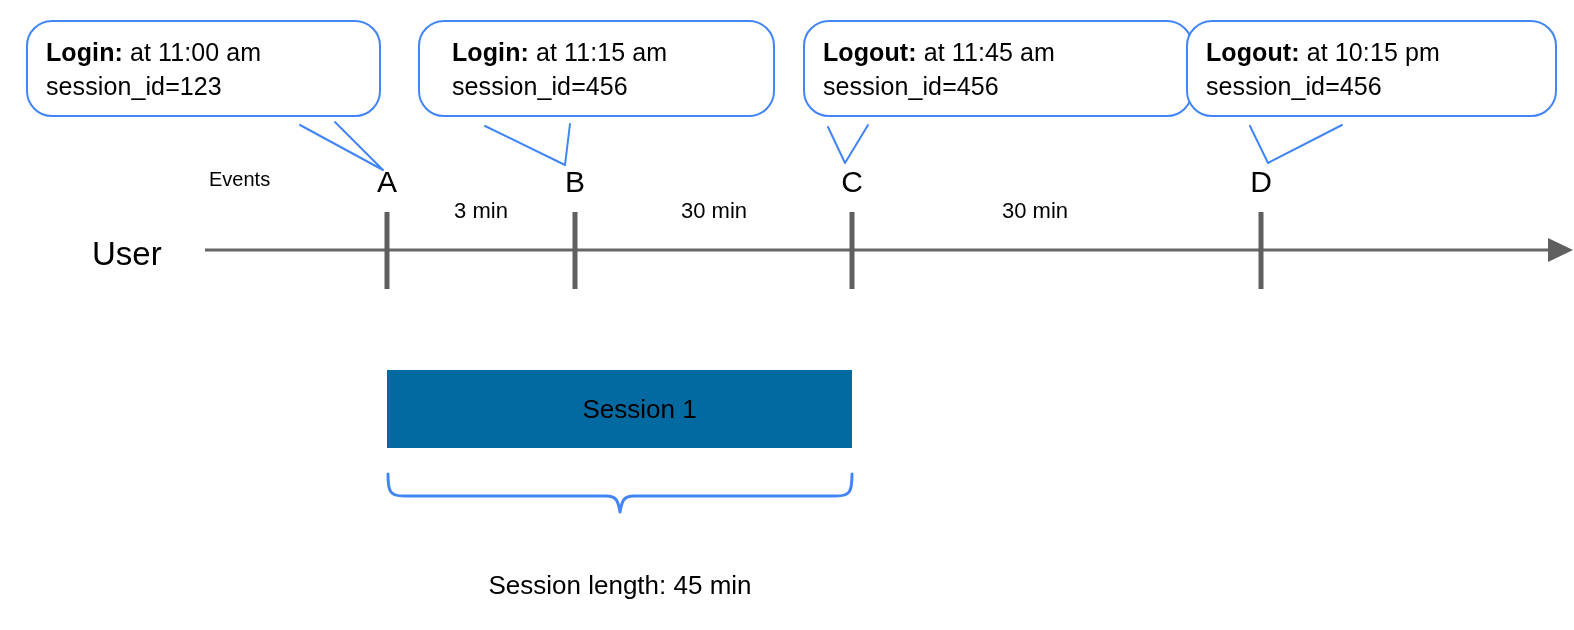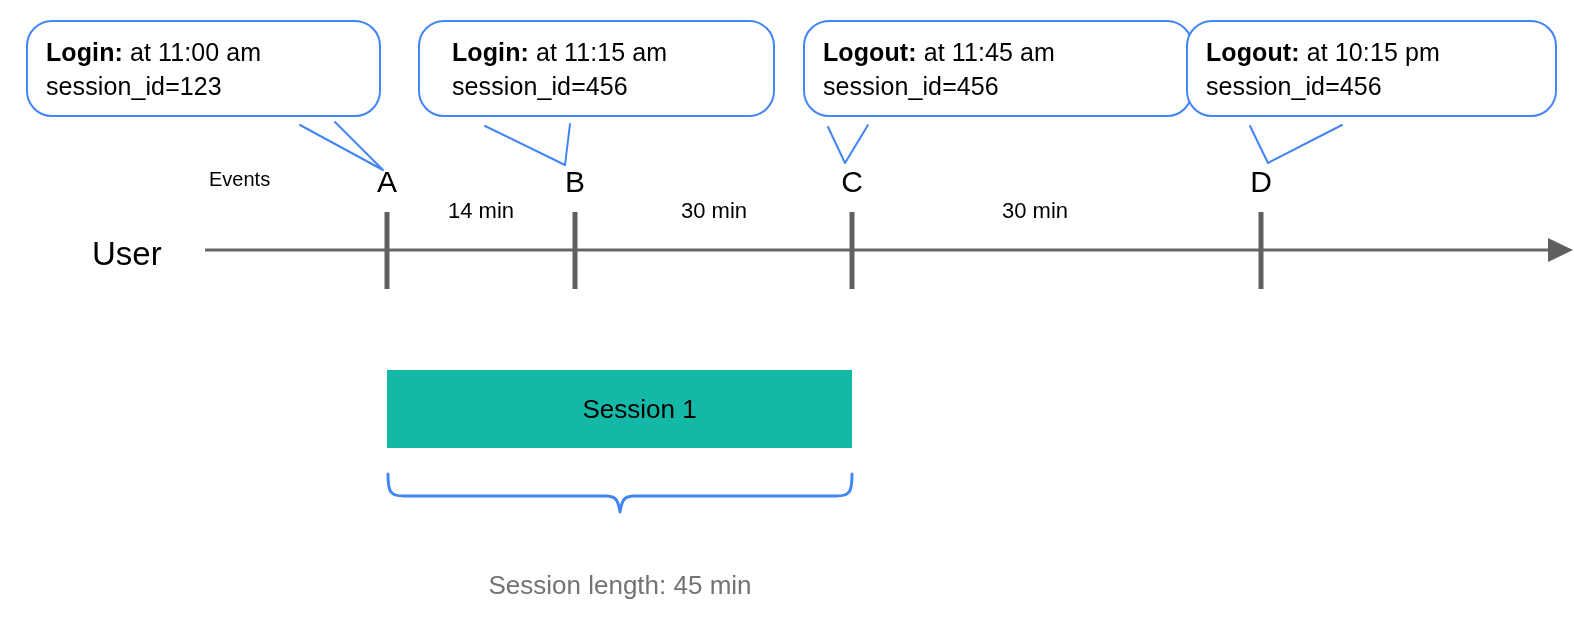--- a/index.html
+++ b/index.html
@@ -118,21 +118,21 @@
     left: 0;
     top: 0;
     width: 1574px;
     height: 630px;
     z-index: 2;
     pointer-events: none;
   }
   .summary-label {
     position: absolute;
     font-size: 26px;
-    color: #737373;
+    color: #000000;
     white-space: nowrap;
     transform: translateX(-50%);
   }
 </style>
 </head>
 <body>
 
 <div id="canvas">
 
   <div class="callout" id="cal0" style="left:26px; top:20px; width:355px;">
@@ -178,25 +178,25 @@
   </svg>
 
   <div class="row-label events">Events</div>
   <div class="row-label user">User</div>
 
   <div class="event-letter" style="left:387px;">A</div>
   <div class="event-letter" style="left:575px;">B</div>
   <div class="event-letter" style="left:852px;">C</div>
   <div class="event-letter" style="left:1261px;">D</div>
 
-  <div class="duration-label" style="left:481px;">14 min</div>
+  <div class="duration-label" style="left:481px;">3 min</div>
   <div class="duration-label" style="left:714px;">30 min</div>
   <div class="duration-label" style="left:1035px;">30 min</div>
 
-  <div class="session-bar" style="left:387px; top:370px; width:465px; height:78px; background:#14b8a6;padding-left:40px;">
+  <div class="session-bar" style="left:387px; top:370px; width:465px; height:78px; background:#0369a1;padding-left:40px;">
     <span class="session-bar-label">Session 1</span>
   </div>
 
   <svg class="brace-layer" viewBox="0 0 1574 630">
     <path d="M 388 474
              C 388 492, 390 496, 404 496
              L 606 496
              C 616 496, 618 500, 620 512
              C 622 500, 624 496, 634 496
              L 836 496

